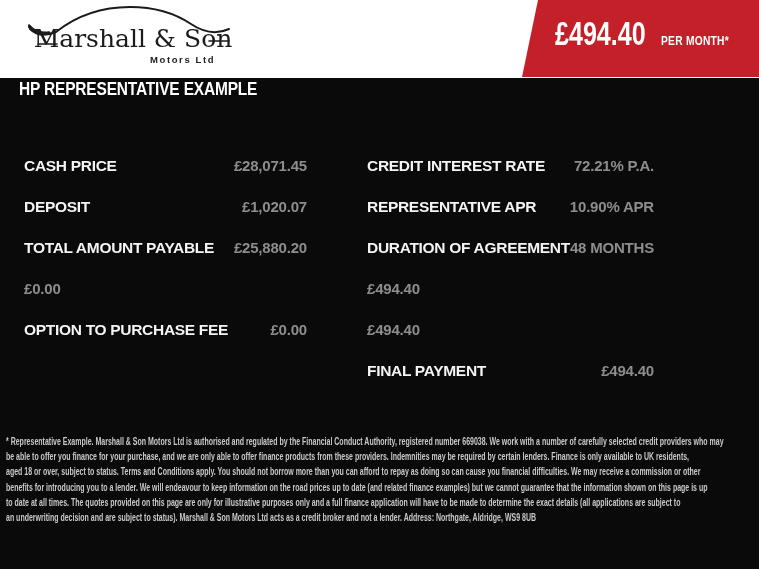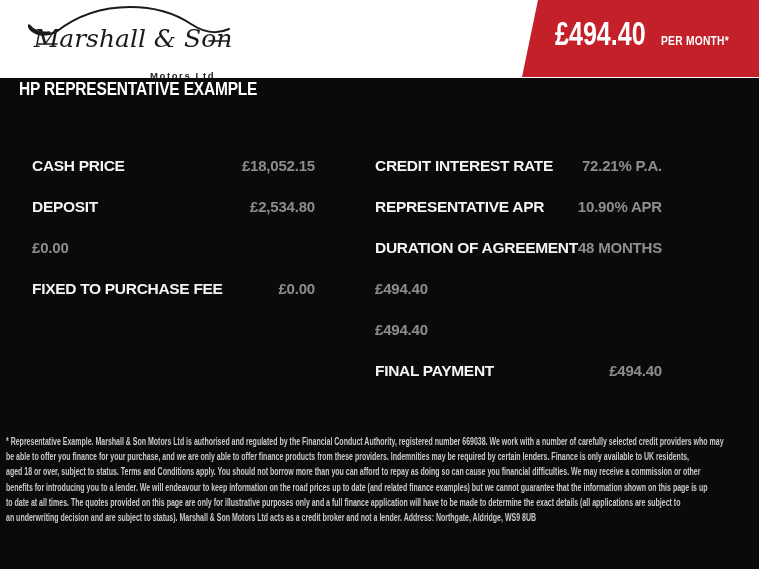--- a/index.html
+++ b/index.html
@@ -14,43 +14,43 @@
   *{margin:0;padding:0;box-sizing:border-box;}
   html,body{width:759px;height:569px;overflow:hidden;}
   body{font-family:"Liberation Sans",sans-serif;background:#fff;}
   .page{position:relative;width:759px;height:569px;}
 
   
   .topbar{position:relative;width:759px;height:78px;background:#ffffff;}
   .logo{position:absolute;left:28px;top:4px;width:210px;height:70px;}
   .logo svg{position:absolute;left:0;top:0;}
   .logo-script{position:absolute;left:0;right:0;top:20px;text-align:center;
-    font-family:"DejaVu Serif",serif;font-style:italic;font-size:25px;
+    font-family:"DejaVu Serif",serif;font-size:25px;
     color:var(--logo-ink);letter-spacing:0px;}
-  .logo-sub{position:absolute;left:122px;top:66px;font-size:9.5px;font-weight:700;
+  .logo-sub{position:absolute;left:122px;top:50px;font-size:9.5px;font-weight:700;
     letter-spacing:1.6px;color:#222;}
 
   .price-banner{position:absolute;right:0;top:0;width:250px;height:77px;
     background:var(--accent-red);
     clip-path:polygon(29px 0,250px 0,250px 77px,13px 77px);}
   .price-banner .price{position:absolute;left:46px;top:17px;color:#fff;
     font-size:33px;font-weight:700;line-height:33px;display:inline-block;
     transform:scaleX(0.76);transform-origin:left center;}
   .price-banner .per{position:absolute;left:152px;top:34px;color:#fff;
     font-size:12.5px;font-weight:700;display:inline-block;
     transform:scaleX(0.82);transform-origin:left center;letter-spacing:0.3px;}
 
   
   .panel{position:relative;width:759px;height:564px;background:var(--panel-black);
     }
   .heading{margin-left:19px;color:#fff;font-size:18px;font-weight:700;
     line-height:22px;display:inline-block;transform:scaleX(0.86);
     transform-origin:left center;letter-spacing:-0.2px;white-space:nowrap;}
 
-  .table{display:flex;gap:60px;margin-left:32px;margin-top:45px;width:630px;}
+  .table{display:flex;gap:60px;margin-left:24px;margin-top:45px;width:630px;}
   .col{width:310px;display:flex;flex-direction:column;}
   .row{height:41px;display:flex;justify-content:space-between;align-items:center;}
   .lbl{color:var(--label-white);font-size:15.5px;font-weight:700;
     letter-spacing:-0.3px;white-space:nowrap;}
   .val{color:var(--value-gray);font-size:15px;font-weight:700;
     letter-spacing:-0.2px;white-space:nowrap;}
 
   
   .footnote{margin:43px 0 0 6px;width:1080px;transform:scaleX(0.70);
     transform-origin:top left;color:var(--footnote-gray);font-size:10px;
@@ -80,31 +80,35 @@
     </div>
   </header>
 
   <main class="panel">
     <h1 class="heading">HP REPRESENTATIVE EXAMPLE</h1>
 
     <div class="table">
       <div class="col">
         <div class="row">
           <span class="lbl">CASH PRICE</span>
-          <span class="val">£18,052.15</span>
+          <span class="val">£28,071.45</span>
         </div>
         <div class="row">
           <span class="lbl">DEPOSIT</span>
-          <span class="val">£2,534.80</span>
+          <span class="val">£1,020.07</span>
+        </div>
+        <div class="row">
+          <span class="lbl">TOTAL AMOUNT PAYABLE</span>
+          <span class="val">£25,880.20</span>
         </div>
         <div class="row">
           <span class="val">£0.00</span>
         </div>
         <div class="row">
-          <span class="lbl">FIXED TO PURCHASE FEE</span>
+          <span class="lbl">OPTION TO PURCHASE FEE</span>
           <span class="val">£0.00</span>
         </div>
       </div>
 
       <div class="col">
         <div class="row">
           <span class="lbl">CREDIT INTEREST RATE</span>
           <span class="val">72.21% P.A.</span>
         </div>
         <div class="row">

